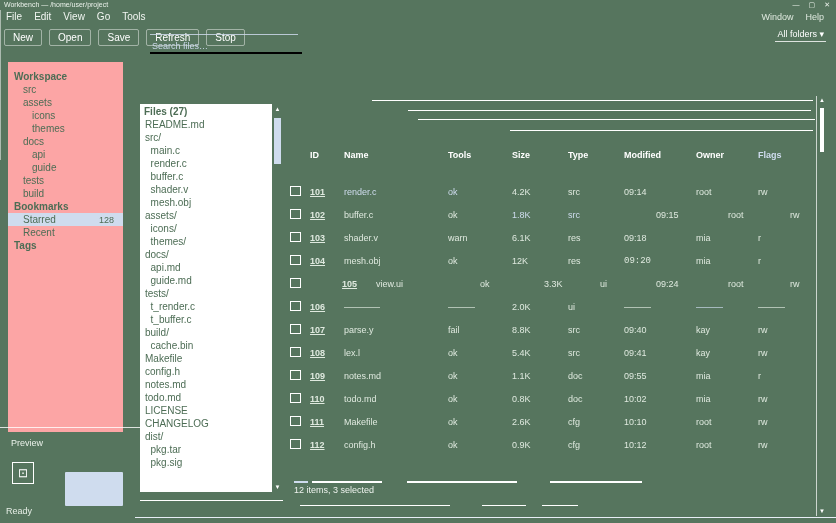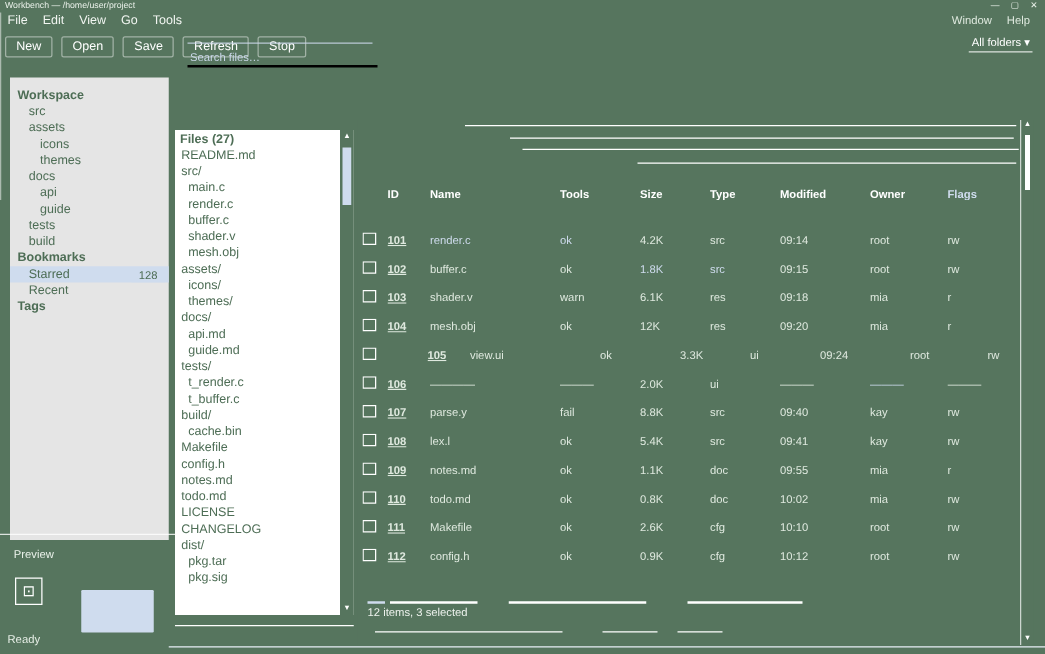--- a/index.html
+++ b/index.html
@@ -27,21 +27,21 @@
   .search{position:absolute;left:150px;top:16px;width:148px;height:13px;background:transparent;
           border:none;border-bottom:2px solid #000000;color:#cbd8ea;font-size:9px;
           font-family:"Liberation Sans",sans-serif;padding:0 2px;outline:none;}
   .search::placeholder{color:#cbd8ea;opacity:1;}
   .tbright{position:absolute;right:10px;top:5px;width:200px;text-align:right;font-size:9px;line-height:13px;}
   .tbright .filter{display:inline-block;color:#fff;border-bottom:1px solid rgba(255,255,255,.8);padding:0 2px;}
   .tbright .apply{display:block;color:#cbd8ea;margin-top:3px;}
   .edge-left{left:0;top:10px;width:1px;height:150px;background:rgba(255,255,255,.5);}
   .bottom-border{left:135px;top:517px;width:701px;height:1px;background:#e8eef6;}
   
-  .sidebar{left:8px;top:62px;width:127px;height:370px;background:#e5e5e5;color:#4d6d55;
+  .sidebar{left:8px;top:62px;width:115px;height:370px;background:#fca5a5;color:#4d6d55;
            font-size:10px;line-height:13px;padding-top:8px;box-sizing:border-box;}
   .tree-item{display:flex;align-items:center;height:13px;white-space:nowrap;overflow:hidden;cursor:default;}
   .tree-item.bold{font-weight:bold;}
   .tree-badge{margin-left:auto;margin-right:3px;background:#cfdcee;color:#4d6d55;
               padding:0 6px;font-size:9px;line-height:12px;}
   .preview-label{left:11px;top:438px;font-size:9px;color:#eaf1ea;}
   .crop-btn{left:12px;top:462px;width:22px;height:22px;border:1px solid #fff;background:transparent;
             color:#fff;font-size:12px;line-height:20px;text-align:center;padding:0;}
   .thumb{left:65px;top:472px;width:58px;height:34px;background:#cfdcee;border-radius:1px;}
   .win-status{left:6px;top:506px;font-size:9px;color:#e6eee6;}
@@ -221,21 +221,21 @@
         <span class="cell" style="width: 62px;">root</span>
         <span class="cell" style="width: 48px;">rw</span>
       </div>
       <div class="trow">
         <span class="cell" style="width: 20px;"><span class="cb"></span></span>
         <span class="cell u" style="width: 34px;">102</span>
         <span class="cell" style="width: 104px;">buffer.c</span>
         <span class="cell" style="width: 64px;">ok</span>
         <span class="cell accent" style="width: 56px;">1.8K</span>
         <span class="cell accent" style="width: 56px;">src</span>
-        <span class="cell" style="width: 72px;">09:15</span>
+        <span class="cell" style="width: 72px; margin-left: 32px;">09:15</span>
         <span class="cell" style="width: 62px;">root</span>
         <span class="cell" style="width: 48px;">rw</span>
       </div>
       <div class="trow">
         <span class="cell" style="width: 20px;"><span class="cb"></span></span>
         <span class="cell u" style="width: 34px;">103</span>
         <span class="cell" style="width: 104px;">shader.v</span>
         <span class="cell" style="width: 64px;">warn</span>
         <span class="cell" style="width: 56px;">6.1K</span>
         <span class="cell" style="width: 56px;">res</span>
@@ -243,21 +243,21 @@
         <span class="cell" style="width: 62px;">mia</span>
         <span class="cell" style="width: 48px;">r</span>
       </div>
       <div class="trow">
         <span class="cell" style="width: 20px;"><span class="cb"></span></span>
         <span class="cell u" style="width: 34px;">104</span>
         <span class="cell" style="width: 104px;">mesh.obj</span>
         <span class="cell" style="width: 64px;">ok</span>
         <span class="cell" style="width: 56px;">12K</span>
         <span class="cell" style="width: 56px;">res</span>
-        <span class="cell" style="width: 72px;">09:20</span>
+        <span class="cell" style="width: 72px; font-family: Liberation Mono, monospace;">09:20</span>
         <span class="cell" style="width: 62px;">mia</span>
         <span class="cell" style="width: 48px;">r</span>
       </div>
       <div class="trow">
         <span class="cell" style="width: 20px;"><span class="cb"></span></span>
         <span class="cell u" style="width: 34px; margin-left: 32px;">105</span>
         <span class="cell" style="width: 104px;">view.ui</span>
         <span class="cell" style="width: 64px;">ok</span>
         <span class="cell" style="width: 56px;">3.3K</span>
         <span class="cell" style="width: 56px;">ui</span>

